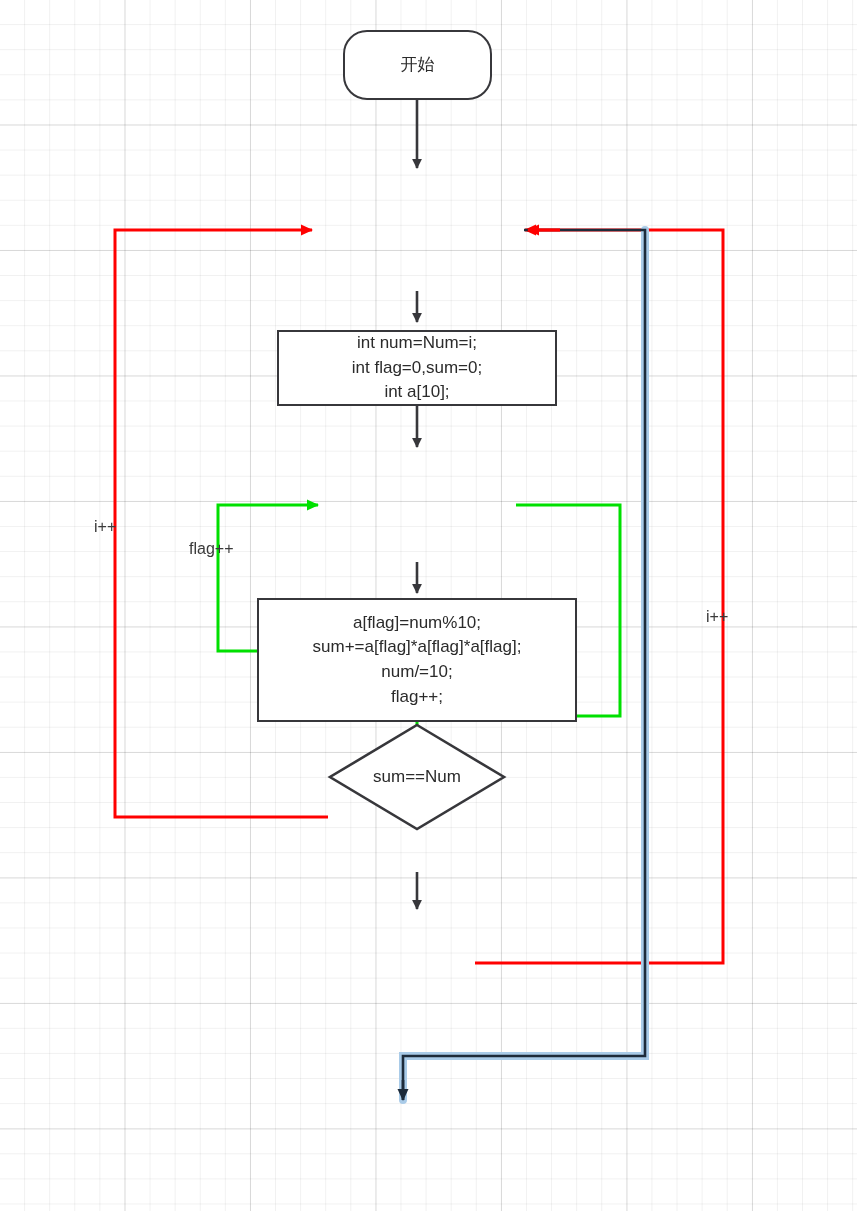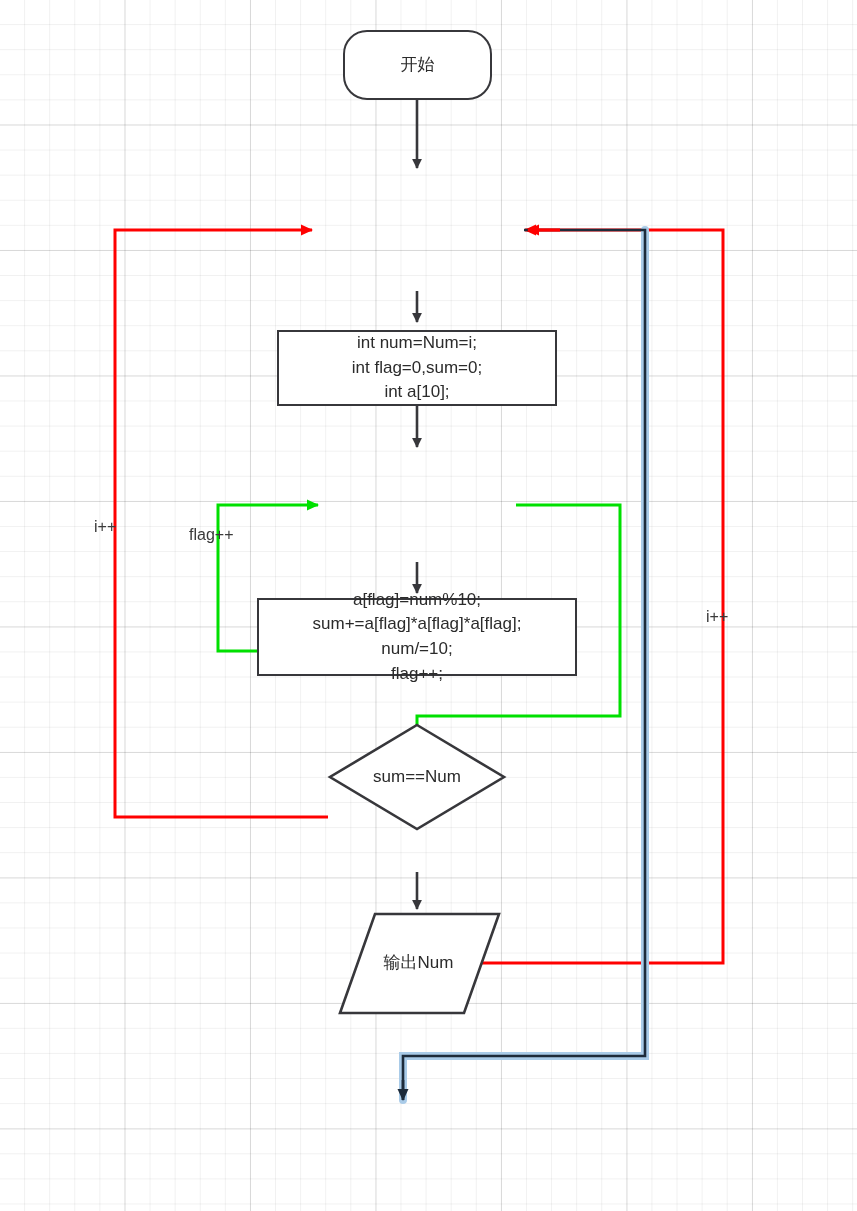--- a/index.html
+++ b/index.html
@@ -124,39 +124,33 @@
   </div>
 
 
   <div class="node process" style="left:277px; top:330px; width:280px; height:76px;">
     <span class="label">int num=Num=i;
 int flag=0,sum=0;
 int a[10];</span>
   </div>
 
 
-  <div class="node process" style="left:257px; top:598px; width:320px; height:78px;">
+  <div class="node process" style="left:257px; top:598px; width:320px; height:124px;">
     <span class="label">a[flag]=num%10;
 sum+=a[flag]*a[flag]*a[flag];
 num/=10;
 flag++;</span>
   </div>
 
   <div class="node decision-wrap" style="left:327px; top:722px; width:180px; height:110px;">
     <svg width="180" height="110" viewBox="0 0 180 110">
       <path d="M90,3 L177,55 L90,107 L3,55 z" fill="#ffffff" stroke="#37373b" stroke-width="2.6" stroke-linejoin="miter"></path>
     </svg>
     <span class="label">sum==Num</span>
   </div>
 
-  <div class="node io-wrap" style="left:337px; top:911px; width:165px; height:105px;">
-    <svg width="165" height="105" viewBox="0 0 165 105">
-      <path d="M38,3 L162,3 L127,102 L3,102 z" fill="#ffffff" stroke="#37373b" stroke-width="2.6" stroke-linejoin="miter"></path>
-    </svg>
-    <span class="label" style="margin-left:-2px;">输出Num</span>
-  </div>
 
 
   <div class="edge-label" style="left:94px; top:518px;">i++</div>
-  <div class="edge-label" style="left:189px; top:526px;">flag++</div>
+  <div class="edge-label" style="left:189px; top:540px;">flag++</div>
   <div class="edge-label" style="left:706px; top:608px;">i++</div>
 
 </div>
 
 </body></html>

